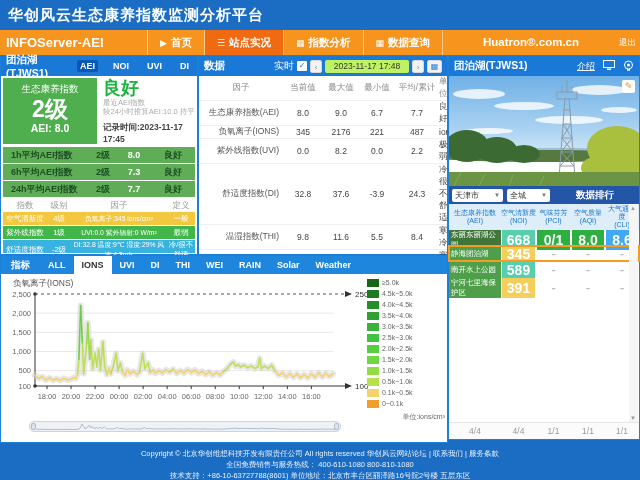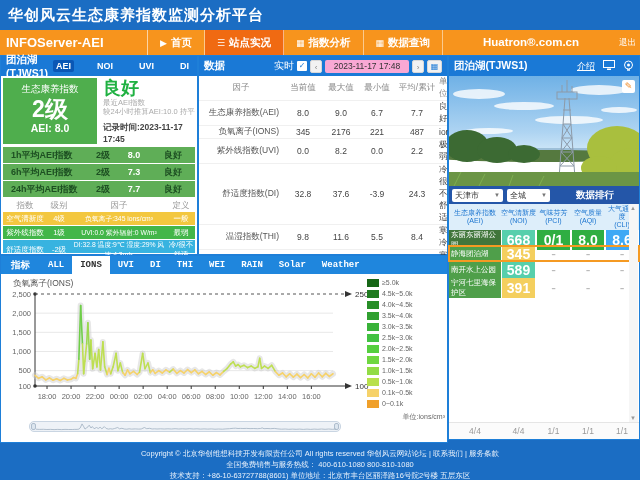--- a/index.html
+++ b/index.html
@@ -20,21 +20,21 @@
 
   
   .panel-hd { background:#1a79d6; color:#fff; height:20px; display:flex; align-items:center; padding:0 5px; }
   .panel-hd .pname { font-size:10.5px; font-weight:bold; }
   #left-panel  { position:absolute; left:0; top:55px; width:198px; height:200px; background:#fff; border:1px solid #1e7fd8; }
   #mid-panel   { position:absolute; left:198px; top:55px; width:250px; height:200px; background:#fff; border:1px solid #1e7fd8; }
   #right-panel { position:absolute; left:448px; top:55px; width:192px; height:385px; background:#fff; border:1px solid #1e7fd8; }
   #chart-panel { position:absolute; left:0; top:255px; width:448px; height:188px; background:#fff; border:1px solid #1e7fd8; }
 
   
-  #station-tabs { margin-left:auto; display:flex; gap:20px; font-size:9px; font-weight:bold; }
+  #station-tabs { margin-left:auto; display:flex; gap:12px; font-size:9px; font-weight:bold; }
   #station-tabs .stab { cursor:pointer; padding:1px 3px; }
   #station-tabs .stab.active { background:#0a57b5; border-radius:2px; }
   #summary { position:relative; height:70px; }
   #green-box { position:absolute; left:2px; top:2px; width:94px; height:66px; background:#4fae4d; color:#fff; text-align:center; }
   #green-box .t1 { font-size:9.5px; margin-top:5px; }
   #green-box .t2 { font-size:23px; font-weight:bold; line-height:26px; }
   #green-box .t3 { font-size:10.5px; font-weight:bold; }
   #sum-right { position:absolute; left:102px; top:0; right:2px; height:70px; }
   #sum-rating { color:#1fb141; font-size:18px; font-weight:bold; line-height:20px; margin-top:2px; }
   .sum-note { font-size:7.5px; color:#aaa; line-height:9px; }
@@ -45,21 +45,21 @@
   #idx-table { padding:0 2px; }
   #idx-head { display:grid; grid-template-columns:44px 24px 96px 1fr; height:13px; align-items:center; font-size:8.5px; color:#999; text-align:center; }
   .idx-row { display:grid; grid-template-columns:44px 24px 96px 1fr; height:13px; align-items:center; font-size:7.5px; color:#fff; text-align:center; margin-bottom:1px; }
   .idx-row .fct { font-size:6.8px; }
 
   
   #mid-controls { margin-left:auto; display:flex; align-items:center; gap:3px; }
   #rt-label { font-size:10px; }
   #rt-check { width:10px; height:10px; background:#fff; color:#1a79d6; font-size:8px; line-height:10px; text-align:center; font-weight:bold; border-radius:1px; }
   .mini-btn { width:12px; height:13px; background:#f2f2f2; color:#888; font-size:8px; line-height:13px; text-align:center; border-radius:2px; border:1px solid #d8d8d8; }
-  #date-box { width:84px; height:13px; background:#f9a8d4; color:#333; font-size:8.5px; line-height:13px; text-align:center; border-radius:2px; }
+  #date-box { width:84px; height:13px; background:#bef264; color:#333; font-size:8.5px; line-height:13px; text-align:center; border-radius:2px; }
   #cal-btn { width:15px; height:13px; background:#f2f2f2; border:1px solid #d8d8d8; border-radius:2px; color:#1a79d6; font-size:8px; line-height:12px; text-align:center; }
   #data-table { position:absolute; top:20px; bottom:0; left:0; right:0; display:flex; flex-direction:column; }
   .dt-row { flex:1; display:grid; grid-template-columns:84px 40px 36px 36px 44px 1fr; align-items:center; font-size:8.5px; color:#444; border-bottom:1px solid #f0f0f0; }
   .dt-row.hd { color:#888; }
   .dt-row .c0 { text-align:right; padding-right:4px; color:#555; }
   .dt-row .cc { text-align:center; }
   .dt-row .und { text-decoration:underline; }
 
   
   #rp-links { margin-left:auto; display:flex; align-items:center; gap:8px; font-size:9px; }
@@ -468,21 +468,21 @@
       <span>4/4</span>
       <span>1/1</span>
       <span>1/1</span>
       <span>1/1</span>
     </div>
 </div>
 
 <div id="chart-panel">
   <div id="chart-tabs">
     <span id="chart-tabs-label">指标</span>
-    <span id="chart-tab-items" style="display:flex;font-family:Liberation Mono, monospace;">
+    <span id="chart-tab-items" style="display:flex;">
         <span class="ctab">ALL</span>
         <span class="ctab active">IONS</span>
         <span class="ctab">UVI</span>
         <span class="ctab">DI</span>
         <span class="ctab">THI</span>
         <span class="ctab">WEI</span>
         <span class="ctab">RAIN</span>
         <span class="ctab">Solar</span>
         <span class="ctab">Weather</span>
       </span>

